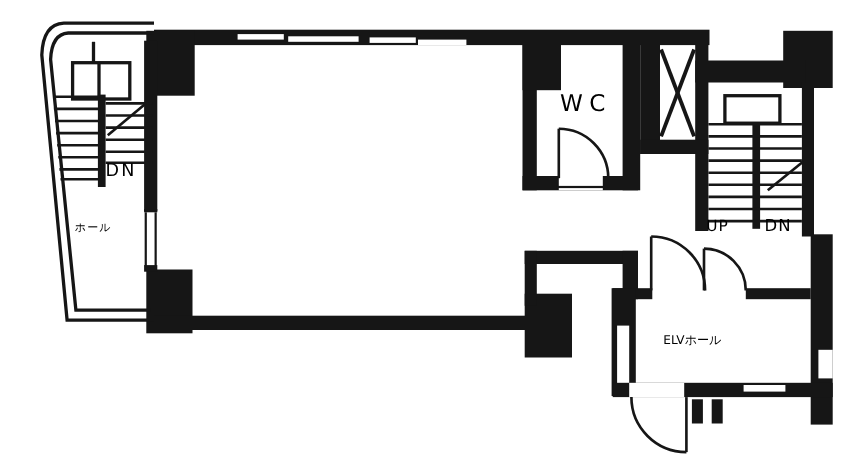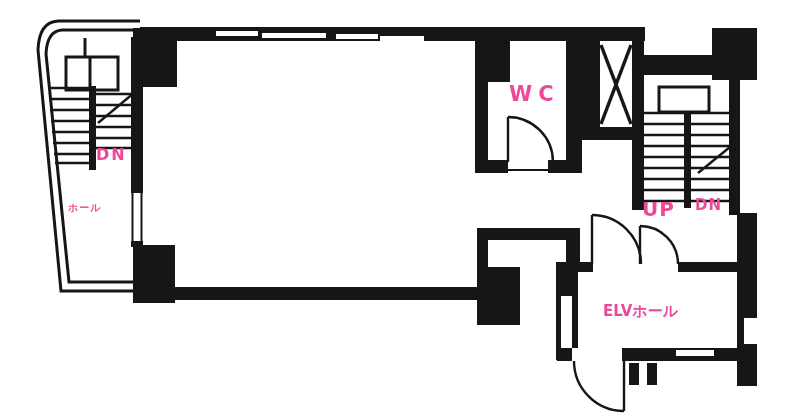--- a/index.html
+++ b/index.html
@@ -6,32 +6,32 @@
   .stage{
     position:relative;
     width:787px;height:420px;
     background:#ffffff;
     font-family:"DejaVu Sans", sans-serif;
     overflow:hidden;
   }
   svg{position:absolute;left:0;top:0;}
   .lbl{
     position:absolute;
-    color:#ec4899;
-    font-weight:bold;
+    color:#000000;
+    font-weight:normal;
     white-space:nowrap;
     line-height:1;
     user-select:none;
   }
   .lbl-dn-left   {left:96px;  top:147px; font-size:16px; letter-spacing:2px;}
   .lbl-hall      {left:68px;  top:203px; font-size:10px; letter-spacing:1px;}
   .lbl-wc        {left:509px; top:84px;  font-size:21px; letter-spacing:6px;}
-  .lbl-up        {left:642px; top:199px; font-size:20px; letter-spacing:1px;}
+  .lbl-up        {left:642px; top:199px; font-size:14px; letter-spacing:1px;}
   .lbl-dn-right  {left:695px; top:198px; font-size:15px; letter-spacing:1px;}
-  .lbl-elv       {left:603px; top:304px; font-size:15px;}
+  .lbl-elv       {left:603px; top:304px; font-size:11px;}
 </style>
 </head>
 <body>
 
 <div class="stage">
 
 <svg width="787" height="420" viewBox="0 0 787 420">
   <g fill="#161616" stroke="none">
 
     <g>

